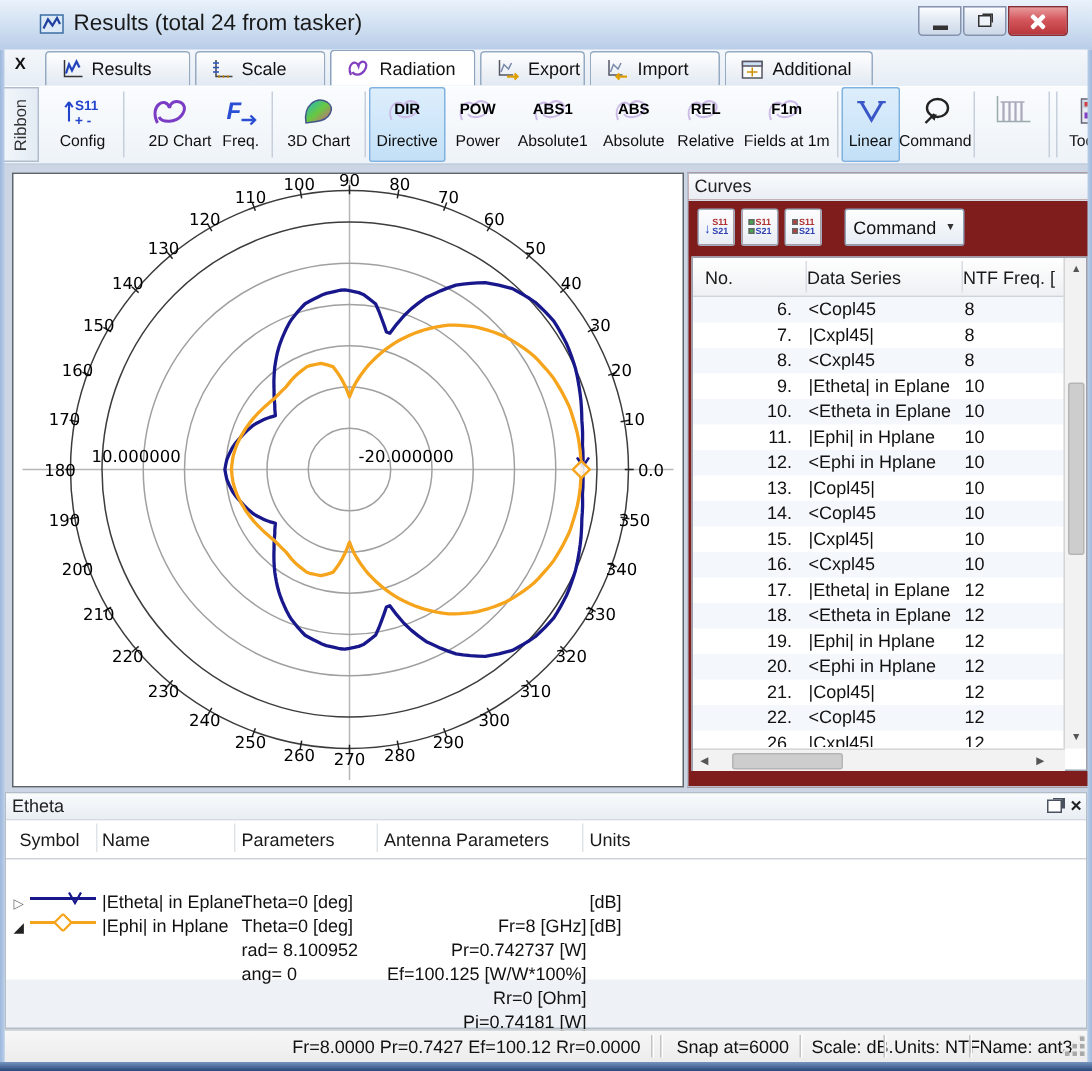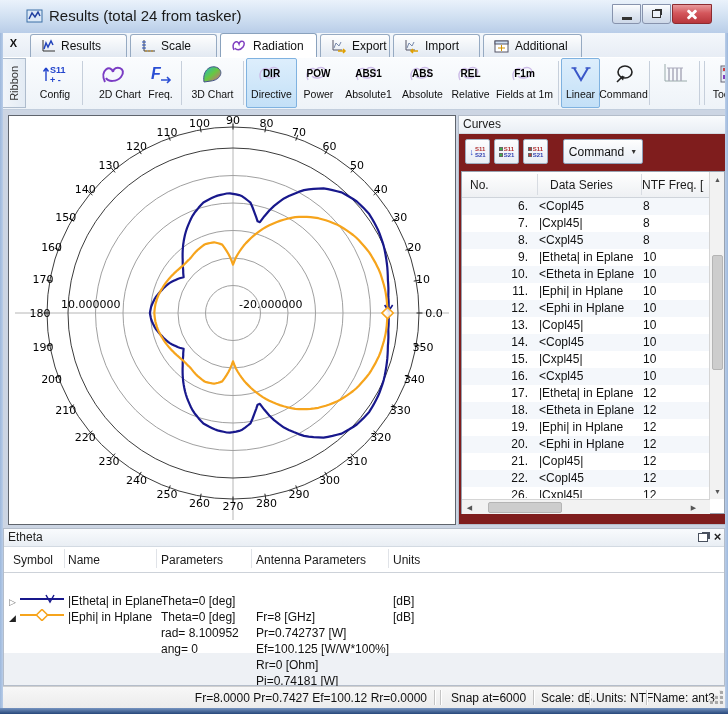--- a/index.html
+++ b/index.html
@@ -73,21 +73,21 @@
   .mini-box.green{background:#3fae4a;}
   .mini-box.red{background:#c23b3b;}
   .cmd-btn{position:absolute;left:94px;top:3px;width:80px;height:25px;border:1px solid #8fa0b8;border-radius:2px;
     background:linear-gradient(#fefefe,#e6ecf4);font-size:12px;display:flex;align-items:center;justify-content:center;gap:6px;margin-left:10px;}
   .cmd-arrow{font-size:7px;color:#333;}
   .ctable{position:absolute;left:2px;top:55px;width:264px;height:343px;border:1px solid #98a2b0;background:#fff;}
   .chead{position:absolute;left:0;top:0;width:248px;height:26px;background:linear-gradient(#ffffff,#eef0f3);
     border-bottom:1px solid #cfd4db;}
   .chead span{position:absolute;top:6px;color:#1a1a1a;}
   .chead .c1{left:8px;}
-  .chead .c2{left:88px;}
+  .chead .c2{left:76px;}
   .chead .c3{left:180px;}
   .chead i{position:absolute;top:2px;bottom:2px;width:1px;background:#d8dce2;}
   .crows{position:absolute;left:0;top:26px;width:248px;height:300px;overflow:hidden;font-size:12px;}
   .crow{position:relative;height:17px;line-height:17px;white-space:nowrap;}
   .crow:nth-child(odd){background:#f4f7fb;}
   .crow .no{position:absolute;left:0;width:66px;text-align:right;}
   .crow .ds{position:absolute;left:77px;}
   .crow .fr{position:absolute;left:181px;}
   .vscroll{position:absolute;right:0;top:0;width:15px;height:327px;background:#f2f2f2;border-left:1px solid #d5d5d5;}
   .hscroll{position:absolute;left:0;top:327px;width:248px;height:15px;background:#f2f2f2;border-top:1px solid #d5d5d5;}
@@ -627,21 +627,21 @@
           <div class="vrow-cell" style="left: 157px; top: 46px; width: 94px;"><span><div>Theta=0 [deg]</div></span></div>
           <div class="vrow-cell" style="left: 252px; top: 46px; width: 135px;"><span></span></div>
           <div class="vrow-cell" style="left: 389px; top: 46px; width: 40px;">[dB]</div>
           <div class="vrow-cell" style="left: 5px; top: 62px; width: 12px;"><span class="expander open">◢</span></div>
           <div class="vrow-cell" style="left: 16px; top: 62px; width: 46px;"><span><svg width="44" height="12">
                 <line x1="0" y1="6" x2="44" y2="6" stroke="#f6a41c" stroke-width="2"></line>
                 <rect x="18" y="2" width="8" height="8" transform="rotate(45 22 6)" fill="#fff" stroke="#f6a41c" stroke-width="1.5"></rect>
               </svg></span></div>
           <div class="vrow-cell" style="left: 64px; top: 62px; width: 92px;">|Ephi| in Hplane</div>
           <div class="vrow-cell" style="left: 157px; top: 62px; width: 94px;"><span><div>Theta=0 [deg]</div><div>rad= 8.100952</div><div>ang= 0</div></span></div>
-          <div class="vrow-cell" style="left: 252px; top: 62px; width: 135px;"><span><div>Fr=8 [GHz]</div><div>Pr=0.742737 [W]</div><div>Ef=100.125 [W/W*100%]</div><div>Rr=0 [Ohm]</div><div>Pi=0.74181 [W]</div><div>|I|^2=0 [A^2]</div></span></div>
+          <div class="vrow-cell" style="left: 252px; top: 62px; width: 135px; text-align: right;"><span><div>Fr=8 [GHz]</div><div>Pr=0.742737 [W]</div><div>Ef=100.125 [W/W*100%]</div><div>Rr=0 [Ohm]</div><div>Pi=0.74181 [W]</div><div>|I|^2=0 [A^2]</div></span></div>
           <div class="vrow-cell" style="left: 389px; top: 62px; width: 40px;">[dB]</div>
         </div>
     </div>
   </div>
 
   <div class="statusbar">
     <span style="left:150px;width:274px;text-align:right">Fr=8.0000 Pr=0.7427 Ef=100.12 Rr=0.0000</span>
     <i class="ssep" style="left:431px"></i>
       <i class="ssep" style="left:437px"></i>
     <span style="left:448px">Snap at=6000</span>

